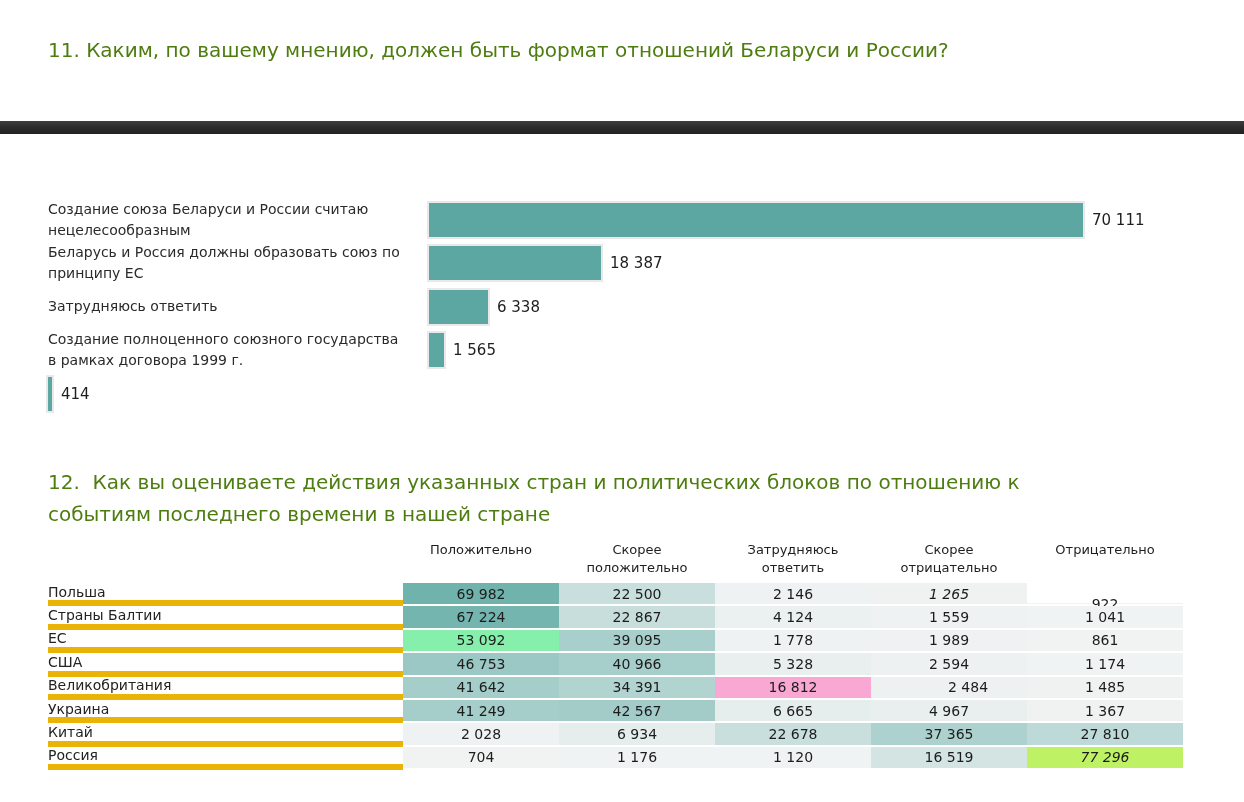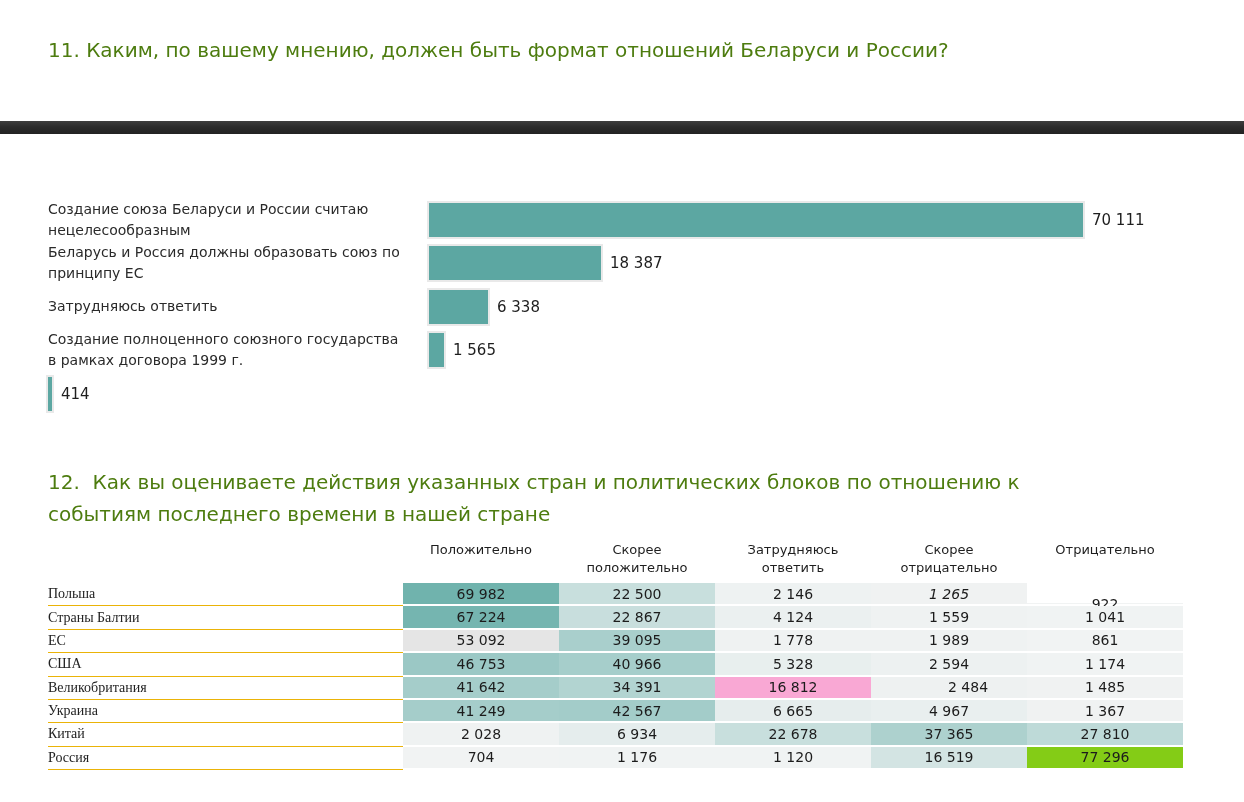--- a/index.html
+++ b/index.html
@@ -18,21 +18,21 @@
   .bar-row{display:flex;align-items:center;height:43.5px;}
   .bar-label{width:381px;flex:0 0 381px;font-size:14px;line-height:21px;color:#2a2a2a;white-space:pre-line;}
   .bar-track{flex:1;display:flex;align-items:center;height:100%;}
   .bar{height:34px;outline:2px solid #e9e9e9;}
   .bar-value{margin-left:9px;font-size:15px;color:#1e1e1e;white-space:nowrap;}
 
   
   #heat-header{position:absolute;left:48px;top:541px;display:grid;grid-template-columns:355px repeat(5,156px);}
   .hdr-cell{font-size:13px;line-height:18px;text-align:center;white-space:pre-line;color:#1e1e1e;}
   #heat-grid{position:absolute;left:48px;top:583px;display:grid;grid-template-columns:355px repeat(5,156px);grid-auto-rows:23.375px;}
-  .row-label{display:flex;align-items:center;font-size:14px;color:#222;border-bottom:1px solid #eab308;box-sizing:border-box;font-family:Liberation Serif, serif;}
+  .row-label{display:flex;align-items:center;font-size:14px;color:#222;border-bottom:6px solid #eab308;box-sizing:border-box;}
   .heat-cell{display:flex;align-items:center;justify-content:center;font-size:14px;color:#1c1c1c;
              border-bottom:2px solid #fff;box-sizing:border-box;}
 </style>
 </head>
 <body>
 
 <div class="page">
 
   <div class="title" id="title-q11">11. Каким, по вашему мнению, должен быть формат отношений Беларуси и России?</div>
 
@@ -99,21 +99,21 @@
       <div class="heat-cell" style="background: rgb(238, 242, 242);">2&nbsp;146</div>
       <div class="heat-cell" style="background: rgb(240, 242, 242); font-style: italic;">1&nbsp;265</div>
       <div class="heat-cell" style="background: rgb(241, 243, 243); margin-top: 20px;">922</div>
       <div class="row-label">Страны Балтии</div>
       <div class="heat-cell" style="background: rgb(117, 181, 176);">67&nbsp;224</div>
       <div class="heat-cell" style="background: rgb(200, 222, 221);">22&nbsp;867</div>
       <div class="heat-cell" style="background: rgb(235, 240, 240);">4&nbsp;124</div>
       <div class="heat-cell" style="background: rgb(239, 242, 242);">1&nbsp;559</div>
       <div class="heat-cell" style="background: rgb(240, 243, 243);">1&nbsp;041</div>
       <div class="row-label">ЕС</div>
-      <div class="heat-cell" style="background: #e5e5e5;">53&nbsp;092</div>
+      <div class="heat-cell" style="background: #86efac;">53&nbsp;092</div>
       <div class="heat-cell" style="background: rgb(169, 207, 204);">39&nbsp;095</div>
       <div class="heat-cell" style="background: rgb(239, 242, 242);">1&nbsp;778</div>
       <div class="heat-cell" style="background: rgb(239, 242, 242);">1&nbsp;989</div>
       <div class="heat-cell" style="background: rgb(241, 243, 243);">861</div>
       <div class="row-label">США</div>
       <div class="heat-cell" style="background: rgb(155, 200, 197);">46&nbsp;753</div>
       <div class="heat-cell" style="background: rgb(166, 206, 203);">40&nbsp;966</div>
       <div class="heat-cell" style="background: rgb(232, 239, 238);">5&nbsp;328</div>
       <div class="heat-cell" style="background: rgb(237, 241, 241);">2&nbsp;594</div>
       <div class="heat-cell" style="background: rgb(240, 243, 243);">1&nbsp;174</div>
@@ -133,16 +133,16 @@
       <div class="heat-cell" style="background: rgb(239, 242, 242);">2&nbsp;028</div>
       <div class="heat-cell" style="background: rgb(229, 237, 237);">6&nbsp;934</div>
       <div class="heat-cell" style="background: rgb(200, 223, 221);">22&nbsp;678</div>
       <div class="heat-cell" style="background: rgb(173, 209, 206);">37&nbsp;365</div>
       <div class="heat-cell" style="background: rgb(190, 218, 216);">27&nbsp;810</div>
       <div class="row-label">Россия</div>
       <div class="heat-cell" style="background: rgb(241, 243, 243);">704</div>
       <div class="heat-cell" style="background: rgb(240, 243, 243);">1&nbsp;176</div>
       <div class="heat-cell" style="background: rgb(240, 243, 243);">1&nbsp;120</div>
       <div class="heat-cell" style="background: rgb(211, 228, 227);">16&nbsp;519</div>
-      <div class="heat-cell" style="background: #84cc16;">77&nbsp;296</div>
+      <div class="heat-cell" style="background: #bef264; font-style: italic;">77&nbsp;296</div>
     </div>
 
 </div>
 
 </body></html>

